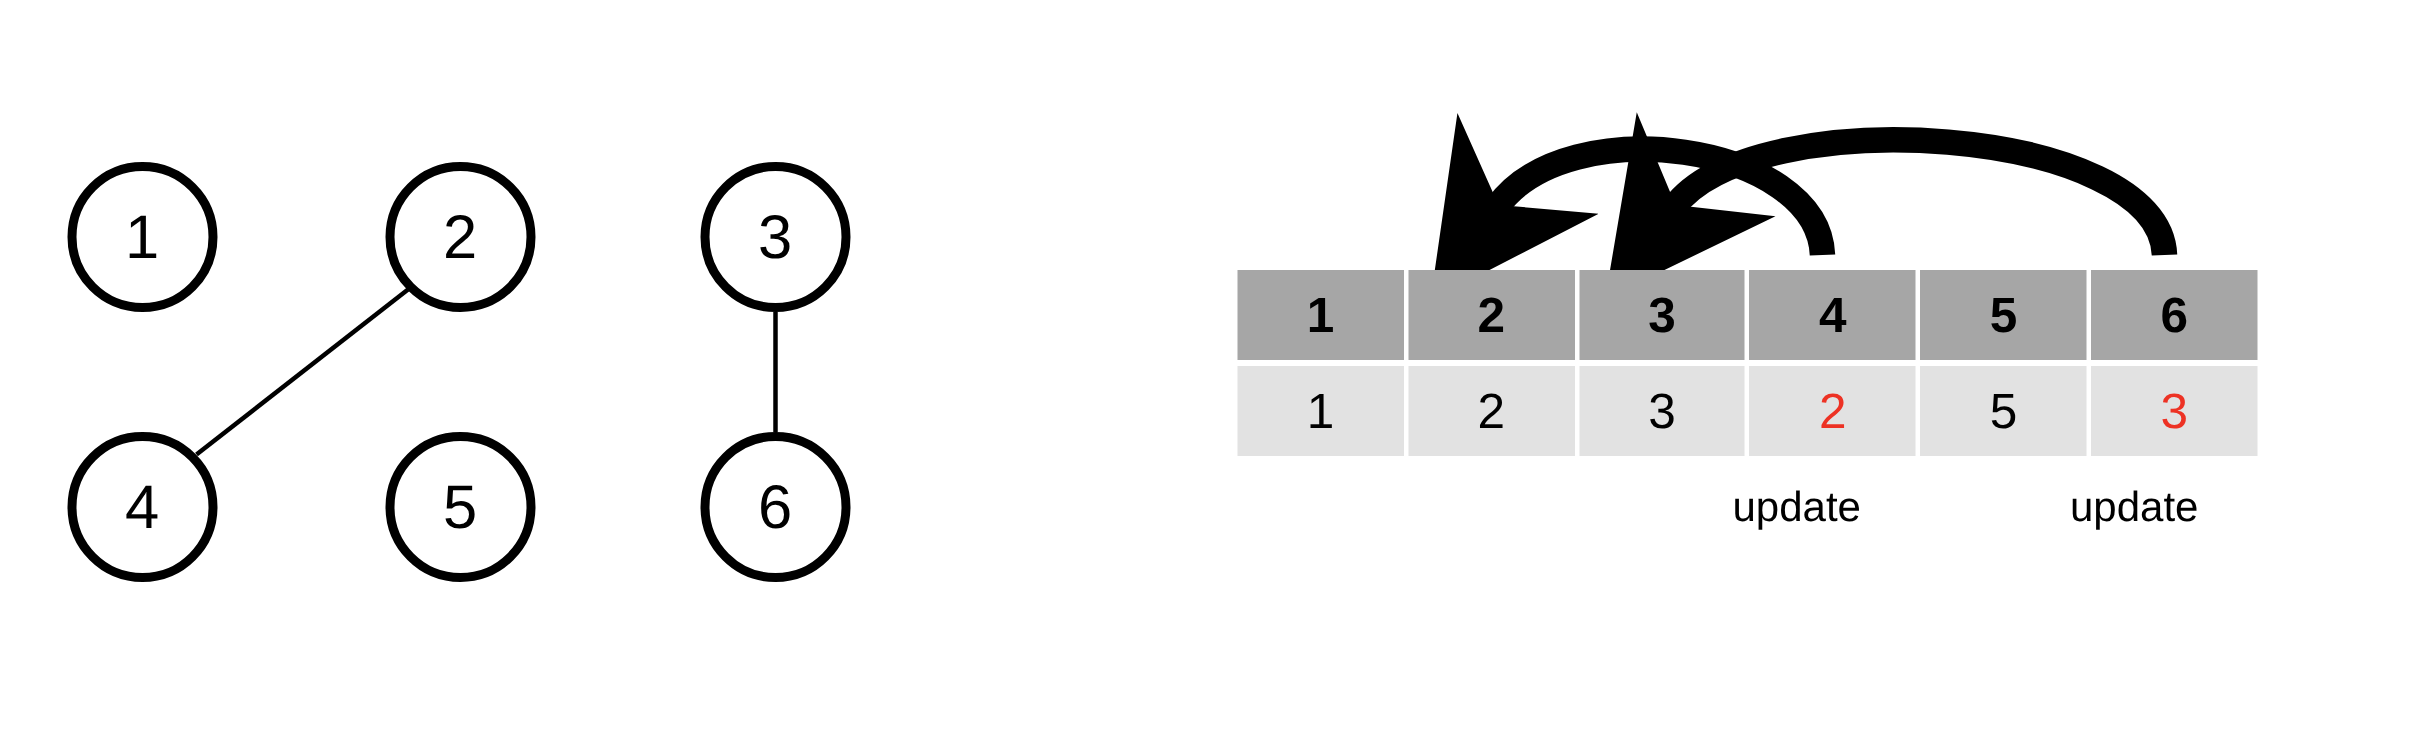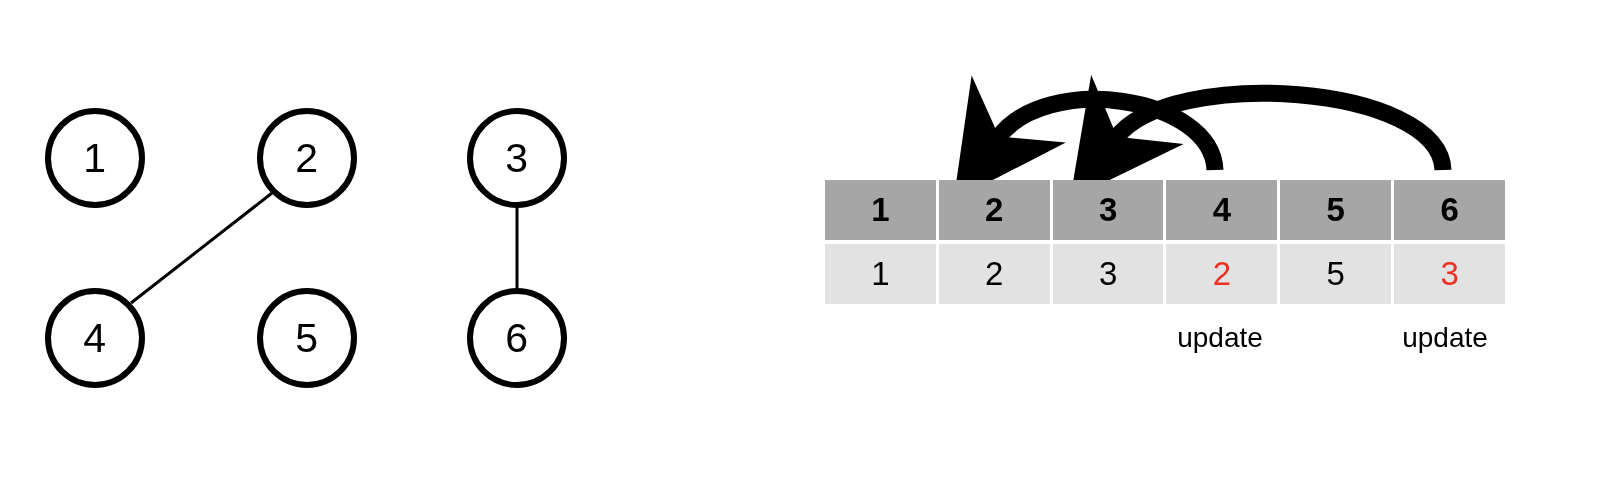--- a/index.html
+++ b/index.html
@@ -85,21 +85,20 @@
   }
   .val-cell.updated {
     color: #ed3224;
   }
 
   .update-label {
     position: absolute;
     font-family: "Liberation Sans", sans-serif;
     font-size: 28px;
     color: #000000;
-    text-align: center;
     width: 130px;
   }
 
   .arrow-layer {
     position: absolute;
     left: 820px;
     top: 50px;
     width: 760px;
     height: 150px;
     pointer-events: none;

